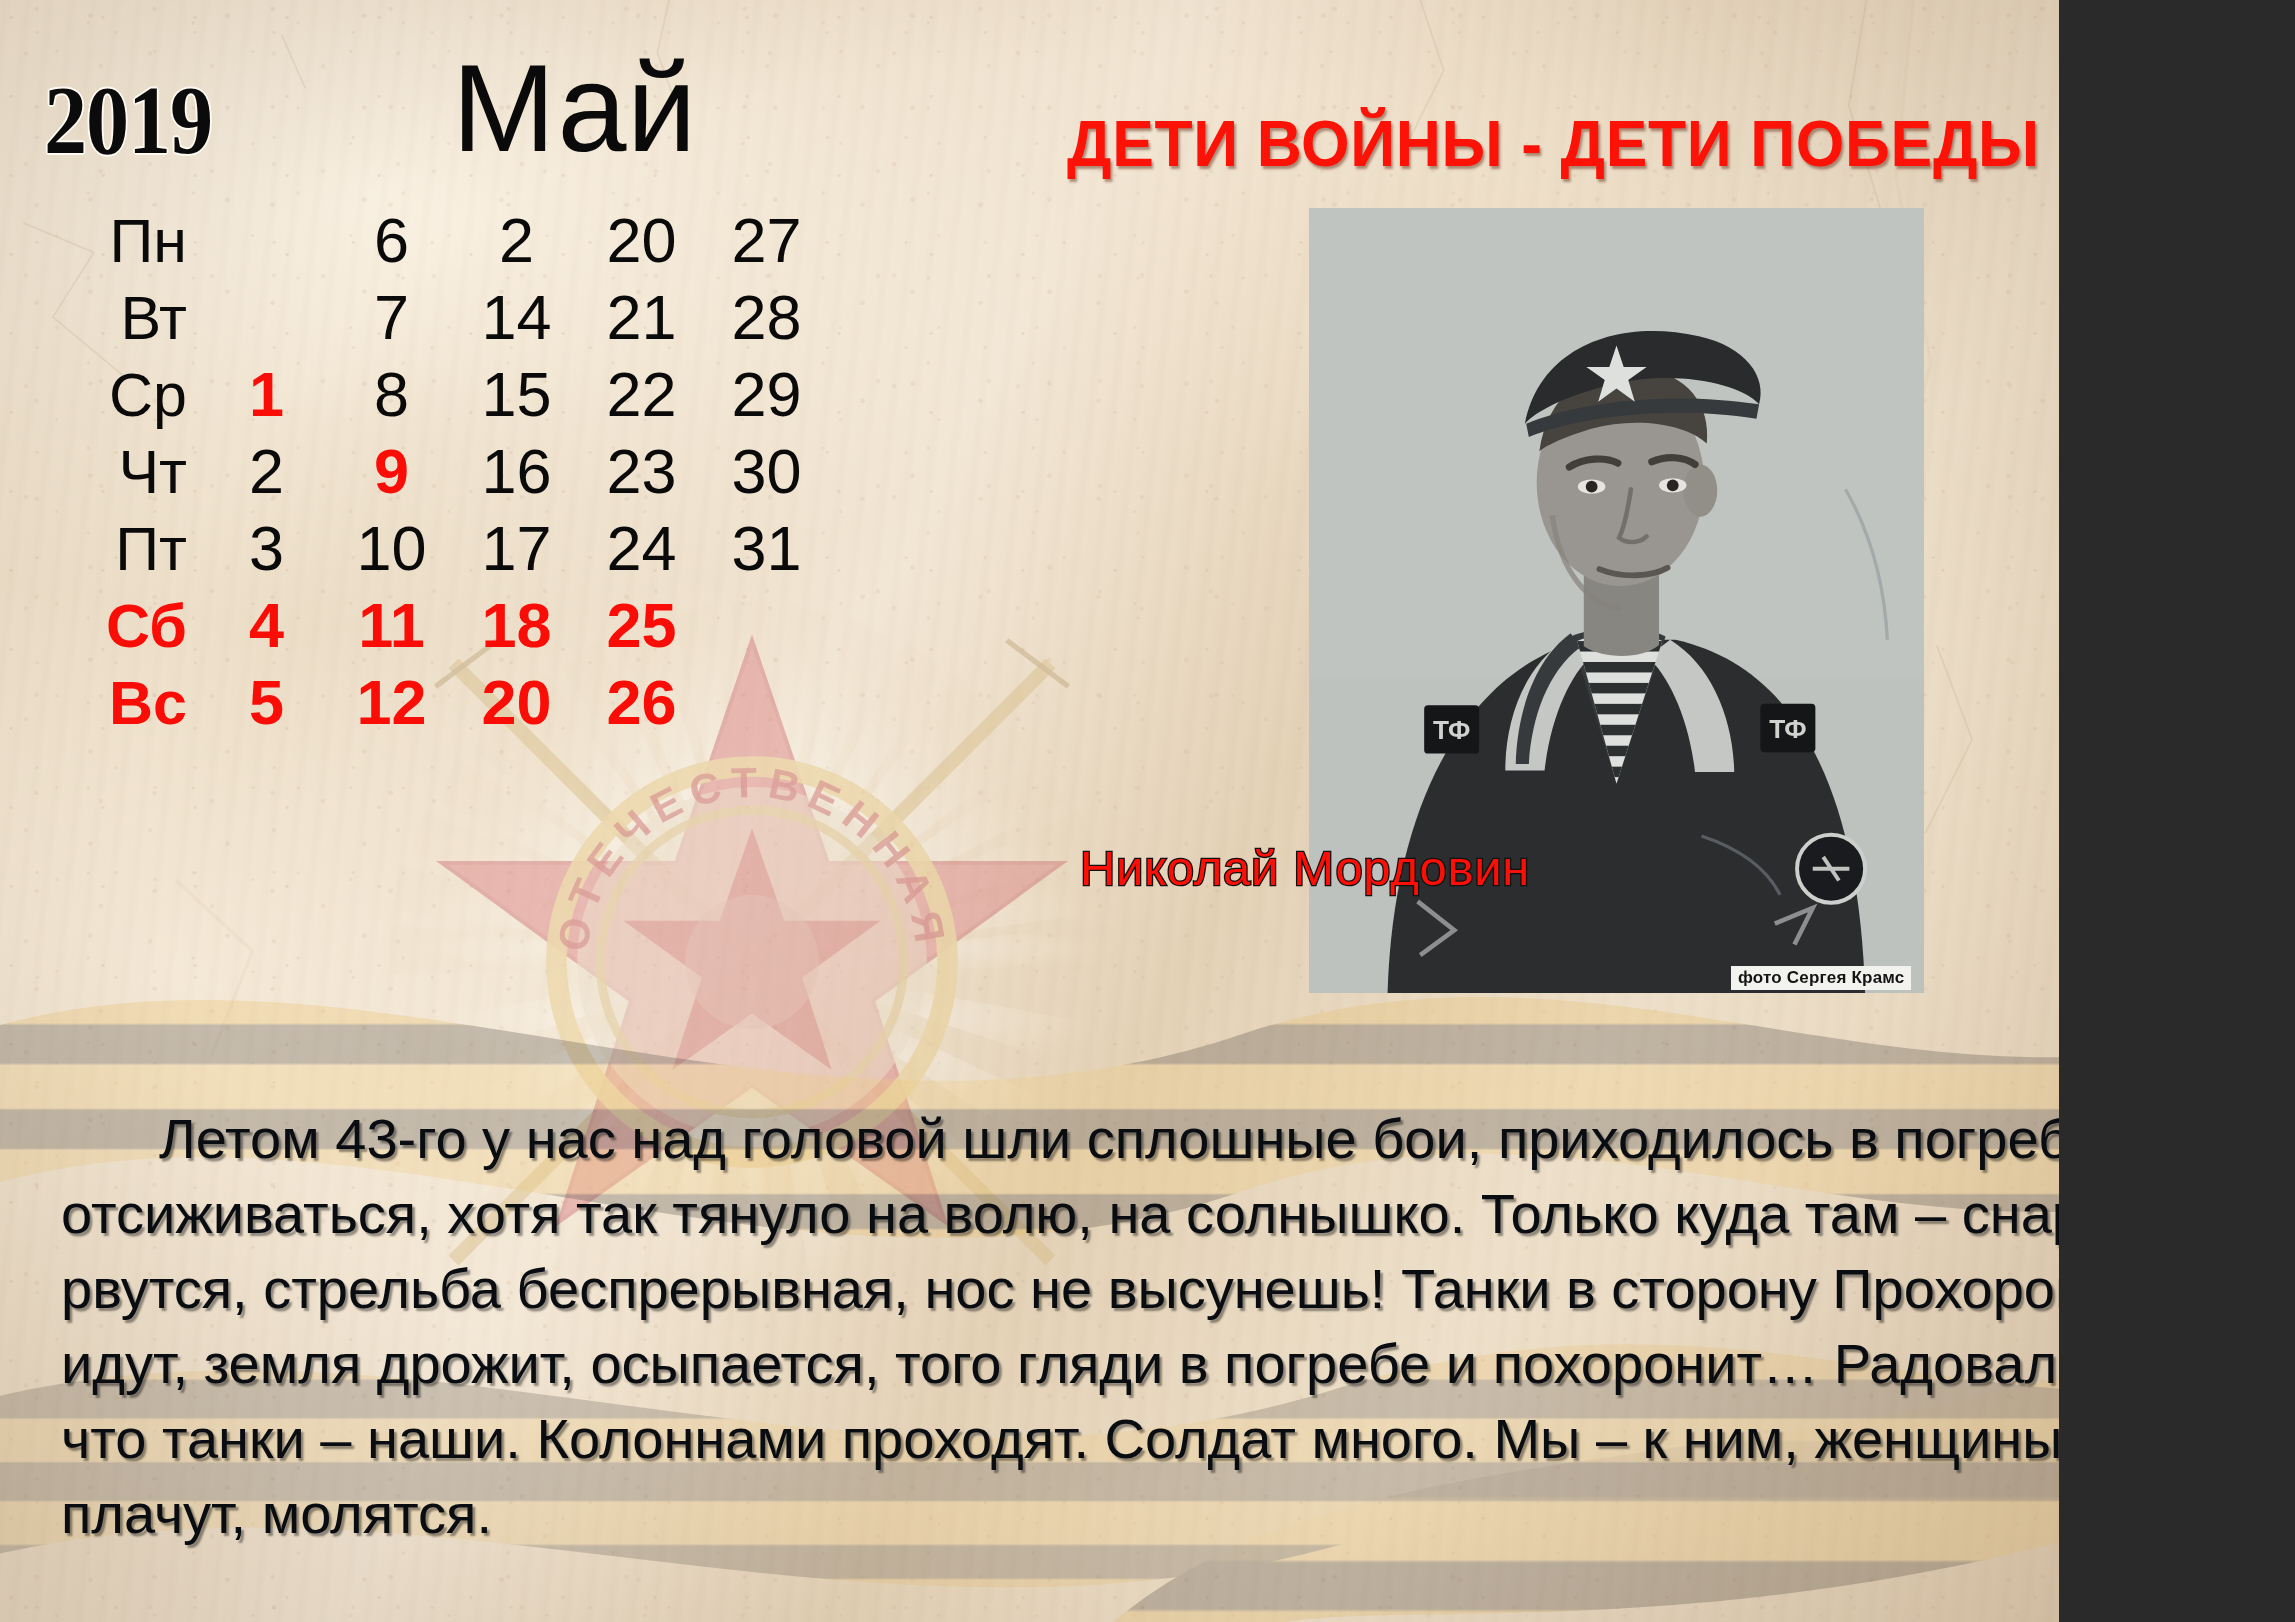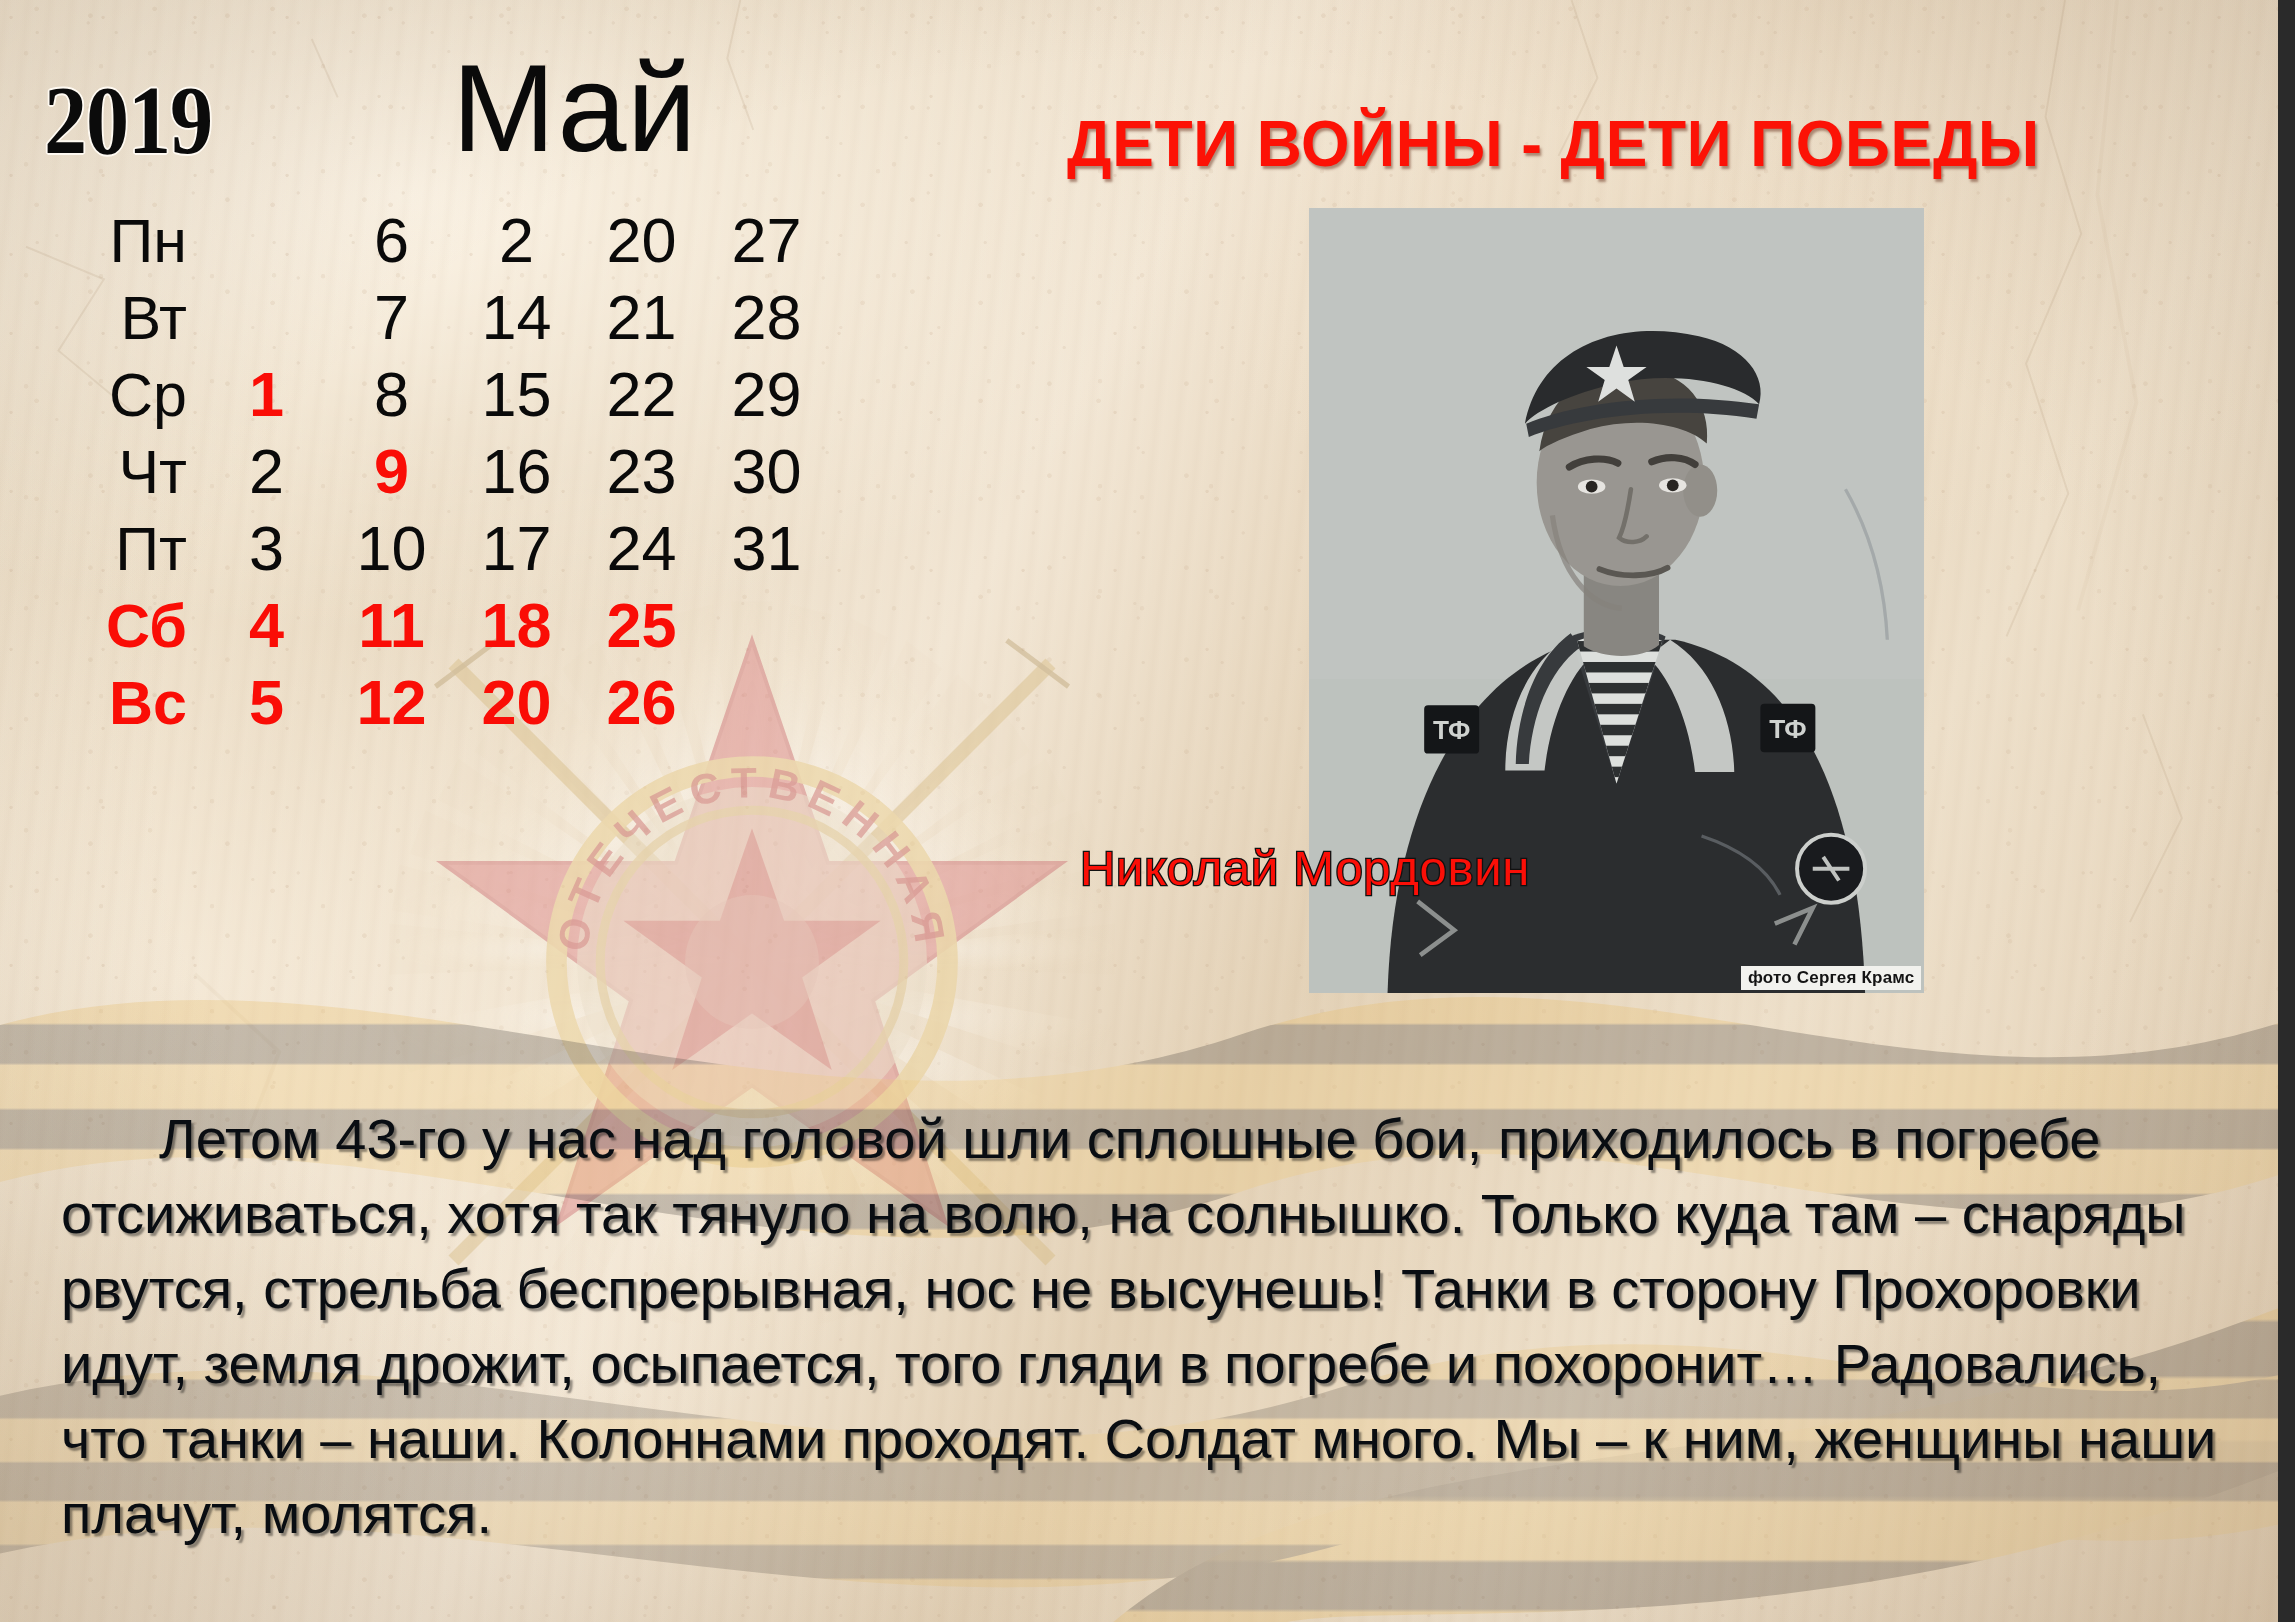--- a/index.html
+++ b/index.html
@@ -3,21 +3,21 @@
 <meta charset="utf-8">
 <style>
   html, body {
     margin: 0;
     padding: 0;
     background: #2a2a2a;
   }
 
   #page {
     position: relative;
-    width: 2278px;
+    width: 2059px;
     height: 1623px;
     overflow: hidden;
     font-family: "Liberation Sans", sans-serif;
     background-color: #fde047;
     text-decoration: underline;
   }
 
   
   .bg-base {
     position: absolute;
@@ -191,21 +191,21 @@
   }
   .photo-inner {
     position: absolute;
     inset: 0;
     overflow: hidden;
     background:
       linear-gradient(180deg, #c9cec9 0%, #bfc5c0 30%, #b9bfba 100%);
   }
   .photo-credit {
     position: absolute;
-    right: 3px;
+    right: 13px;
     bottom: 2.6px;
     background: #f2f2ee;
     color: #141414;
     font-size: 17px;
     font-weight: 700;
     padding: 2px 6.5px 2.6px 6.5px;
     letter-spacing: 0.2px;
     white-space: nowrap;
     overflow: hidden;
     max-width: 281px;

